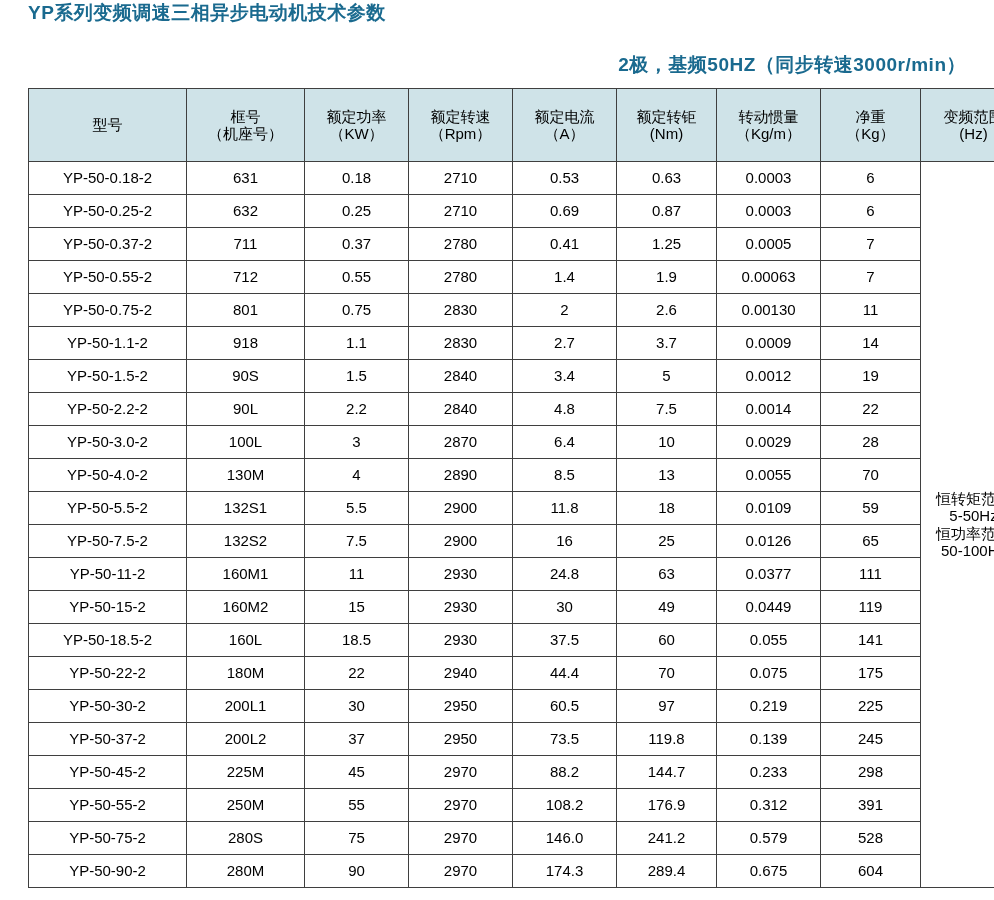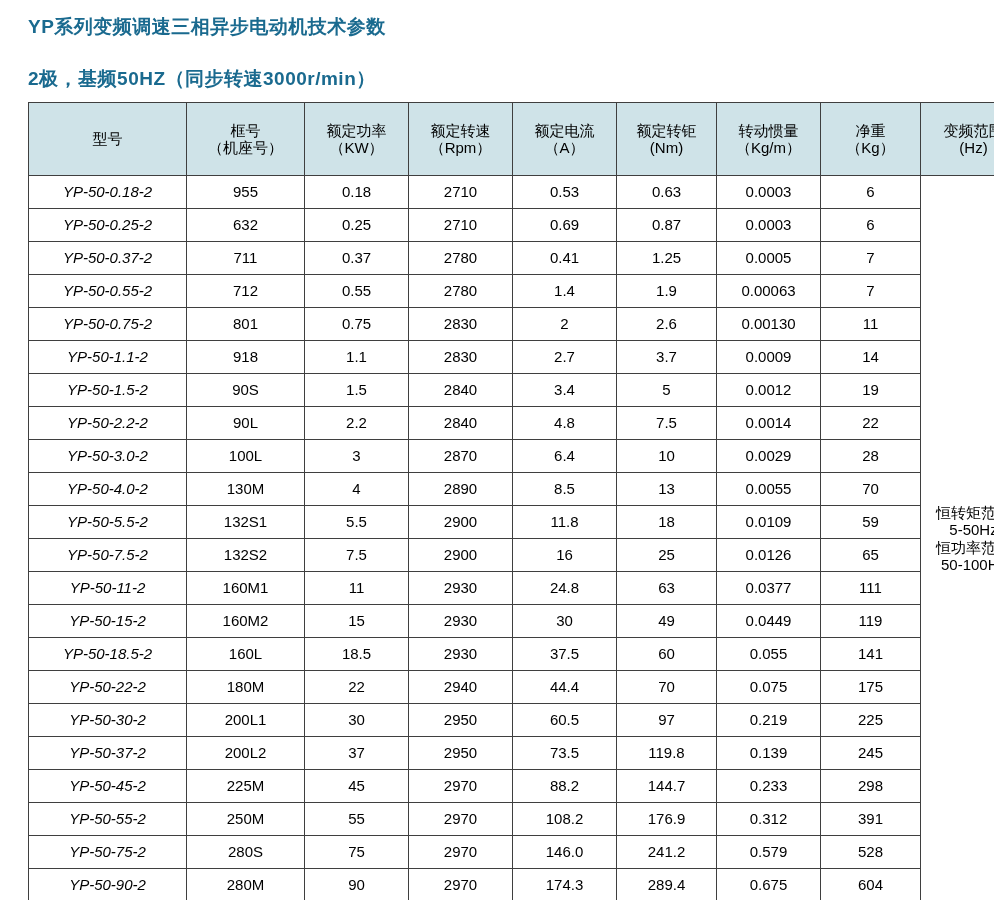--- a/index.html
+++ b/index.html
@@ -19,30 +19,31 @@
     height: 900px;
     position: relative;
     box-sizing: border-box;
     padding: 0 28px;
   }
   .doc-title {
     color: #1a6a8f;
     font-size: 19px;
     font-weight: bold;
     letter-spacing: 0.5px;
-    padding-top: 14px;
+    padding-top: 0;
     padding-bottom: 4px;
   }
   .section-title {
     color: #1a6a8f;
     font-size: 19px;
     font-weight: bold;
     letter-spacing: 0.5px;
     padding-top: 22px;
     padding-bottom: 10px;
+    text-align: right;
   }
   table.spec {
     border-collapse: collapse;
     width: 938px;
     table-layout: fixed;
     font-size: 15px;
   }
   table.spec th, table.spec td {
     border: 1px solid #3f3f3f;
     text-align: center;
@@ -61,21 +62,21 @@
   .hdr-line { display: block; }
   .col-model  { width: 158px; }
   .col-frame  { width: 118px; }
   .col-power  { width: 104px; }
   .col-speed  { width: 104px; }
   .col-cur    { width: 104px; }
   .col-torq   { width: 100px; }
   .col-inert  { width: 104px; }
   .col-weight { width: 100px; }
   .col-freq   { width: 106px; }
-  td.model-cell { text-align: center; font-style: italic; }
+  td.model-cell { text-align: center; }
   td.freq-cell {
     vertical-align: middle;
     line-height: 1.9;
     font-size: 15px;
   }
   .freq-line { display: block; white-space: nowrap; }
 </style>
 </head>
 <body>
 
@@ -132,21 +133,21 @@
         </th>
         <th>
           <span class="hdr-line">变频范围</span>
           <span class="hdr-line">(Hz)</span>
         </th>
       </tr>
     </thead>
     <tbody id="tbody">
         <tr>
           <td class="model-cell">YP-50-0.18-2</td>
-          <td>955</td>
+          <td>631</td>
           <td>0.18</td>
           <td>2710</td>
           <td>0.53</td>
           <td>0.63</td>
           <td>0.0003</td>
           <td>6</td>
           <td class="freq-cell" rowspan="22">
             <span class="freq-line">恒转矩范围</span>
             <span class="freq-line">5-50Hz</span>
             <span class="freq-line">恒功率范围</span>

